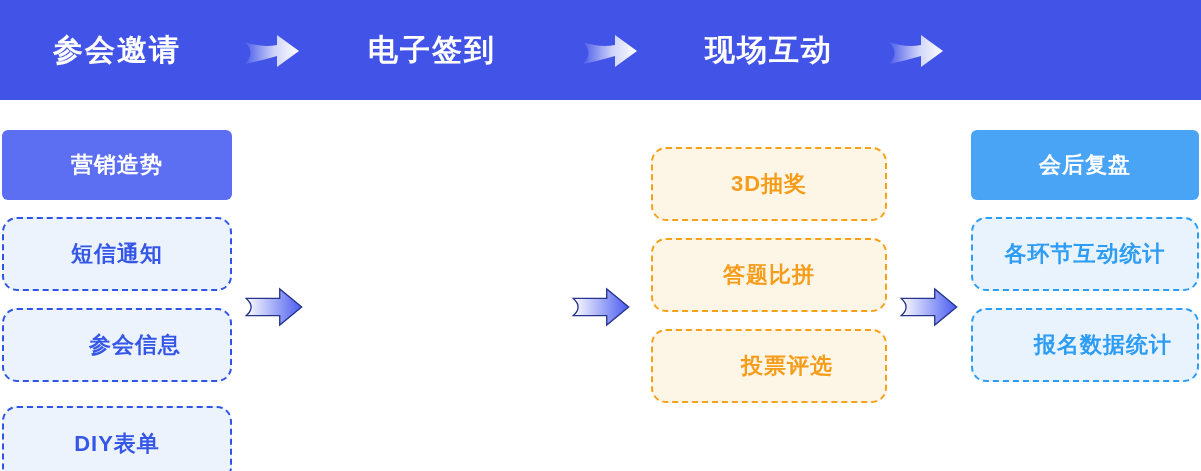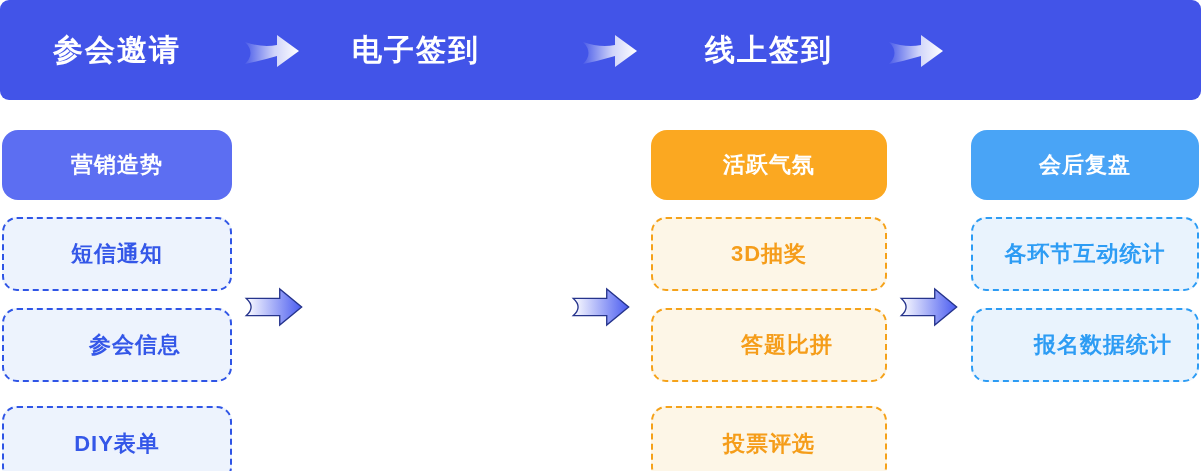--- a/index.html
+++ b/index.html
@@ -1,37 +1,37 @@
 <!DOCTYPE html>
 <html><head>
 <meta charset="utf-8">
 <style>
   html,body{margin:0;padding:0;background:#ffffff;}
   body{font-family:"Liberation Sans","DejaVu Sans",sans-serif;}
   .canvas{position:relative;width:1201px;height:471px;background:#ffffff;overflow:hidden;}
 
   
-  .banner{position:absolute;left:0;top:0;width:1201px;height:100px;border-radius:9px;}
+  .banner{position:absolute;left:0;top:0;width:1201px;height:100px;}
   .stage-label{position:absolute;top:0;height:100px;line-height:100px;text-align:center;
     color:#ffffff;font-size:30px;font-weight:bold;letter-spacing:2px;}
   .stage-0{left:0;width:234px;}
-  .stage-1{left:298px;width:236px;font-family:Liberation Serif, serif;}
+  .stage-1{left:314px;width:236px;font-family:Liberation Serif, serif;}
   .stage-2{left:651px;width:236px;}
   .banner-arrow{position:absolute;top:31px;width:56px;height:40px;}
   .banner-arrow-0{left:244px;}
   .banner-arrow-1{left:582px;}
   .banner-arrow-2{left:888px;}
 
   
   .column{position:absolute;top:130px;}
   .col-0{left:2px;width:230px;}
   .col-1{left:314px;width:236px;}
   .col-2{left:651px;width:236px;}
   .col-3{left:971px;width:228px;}
-  .col-header{height:70px;border-radius:16px;background:var(--header-bg,#5b6ef2);
+  .col-header{height:70px;border-radius:6px;background:var(--header-bg,#5b6ef2);
     color:var(--header-text,#ffffff);display:flex;align-items:center;justify-content:center;
     font-size:22px;font-weight:bold;letter-spacing:1px;}
   .col-item{box-sizing:border-box;height:74px;margin-top:17px;border-radius:15px;
     background:var(--item-bg,#edf3fd);border:2px dashed var(--item-border,#2f55e6);
     color:var(--item-text,#3457e8);display:flex;align-items:center;justify-content:center;
     font-size:22px;font-weight:bold;letter-spacing:1px;}
   .col-item:nth-of-type(3){margin-top:17px;padding-left:36px;}
   .col-item:nth-of-type(4){margin-top:24px;height:76px;}
 
   
@@ -63,36 +63,35 @@
 
   <div class="banner" style="background: rgb(66, 84, 232);">
     <div class="stage-label stage-0">参会邀请</div>
     <svg class="banner-arrow banner-arrow-0" viewBox="0 0 56 40">
       <path d="M1,11 Q18,17 33,14 L33,4 L55,20 L33,36 L33,25 Q16,30 1,33 Q12,22 1,11 Z" fill="url(#gradWhite)"></path>
     </svg>
     <div class="stage-label stage-1">电子签到</div>
     <svg class="banner-arrow banner-arrow-1" viewBox="0 0 56 40">
       <path d="M1,11 Q18,17 33,14 L33,4 L55,20 L33,36 L33,25 Q16,30 1,33 Q12,22 1,11 Z" fill="url(#gradWhite)"></path>
     </svg>
-    <div class="stage-label stage-2">线上签到</div>
+    <div class="stage-label stage-2">现场互动</div>
     <svg class="banner-arrow banner-arrow-2" viewBox="0 0 56 40">
       <path d="M1,11 Q18,17 33,14 L33,4 L55,20 L33,36 L33,25 Q16,30 1,33 Q12,22 1,11 Z" fill="url(#gradWhite)"></path>
     </svg>
   </div>
 
   <div class="column col-0" style="--header-bg: #5c6ef2; --header-text: #ffffff; --item-bg: #edf3fd; --item-border: #2f55e6; --item-text: #3457e8;">
     <div class="col-header">营销造势</div>
     <div class="col-item">短信通知</div>
     <div class="col-item">参会信息</div>
     <div class="col-item">DIY表单</div>
   </div>
 
 
   <div class="column col-2" style="--header-bg: #fba821; --header-text: #ffffff; --item-bg: #fdf6e7; --item-border: #f5a21a; --item-text: #f59d1a;">
-    <div class="col-header">活跃气氛</div>
     <div class="col-item">3D抽奖</div>
     <div class="col-item">答题比拼</div>
     <div class="col-item">投票评选</div>
   </div>
 
   <div class="column col-3" style="--header-bg: #49a4f6; --header-text: #ffffff; --item-bg: #e9f3fd; --item-border: #2d9cf4; --item-text: #2d9cf4;">
     <div class="col-header">会后复盘</div>
     <div class="col-item">各环节互动统计</div>
     <div class="col-item">报名数据统计</div>
   </div>

